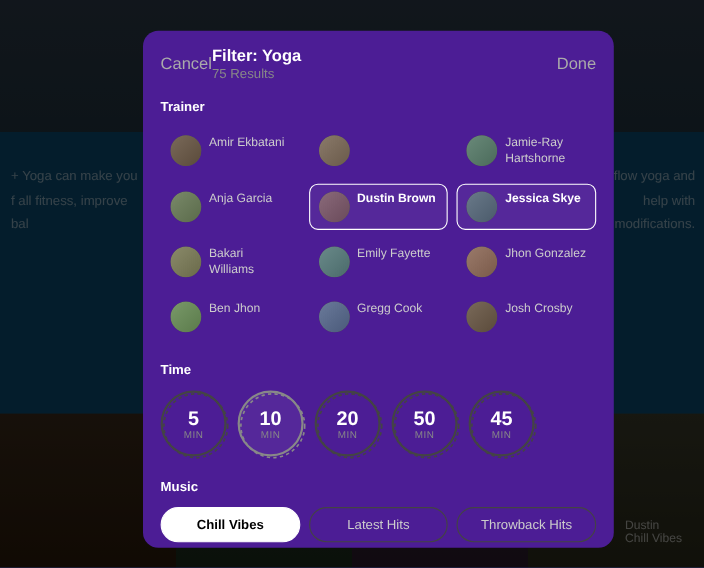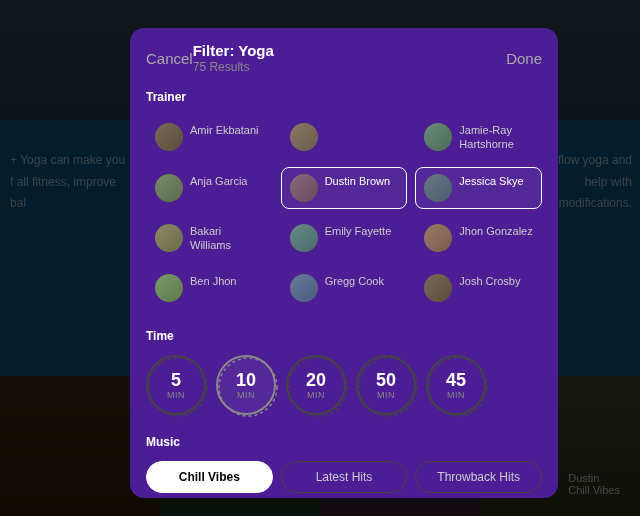--- a/index.html
+++ b/index.html
@@ -152,21 +152,21 @@
     .av11 { background: linear-gradient(135deg, #6a7a9a 0%, #4a5a7a 100%); }
 
     .trainer-name {
       color: #cccccc;
       font-size: 11px;
       line-height: 1.3;
     }
 
     .trainer-item.selected .trainer-name {
       color: #ffffff;
-      font-weight: 400;
+      font-weight: 700;
     }
 
     
     .time-section {
       margin-bottom: 20px;
     }
 
     .time-grid {
       display: flex;
       gap: 10px;

